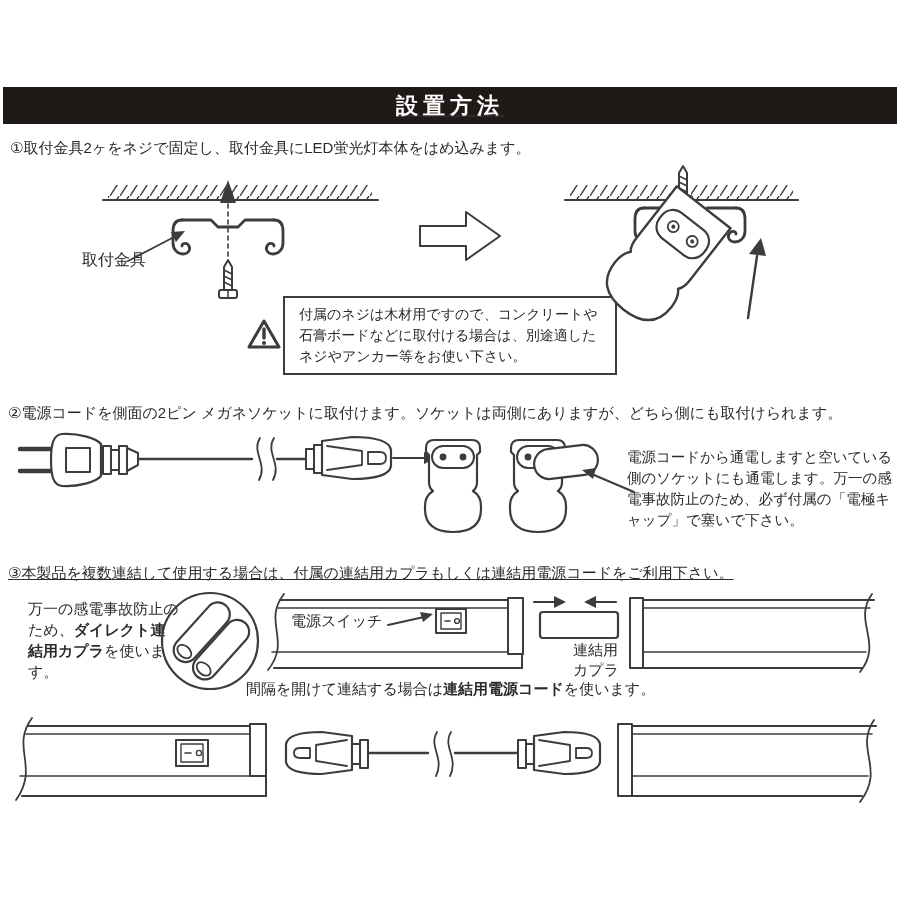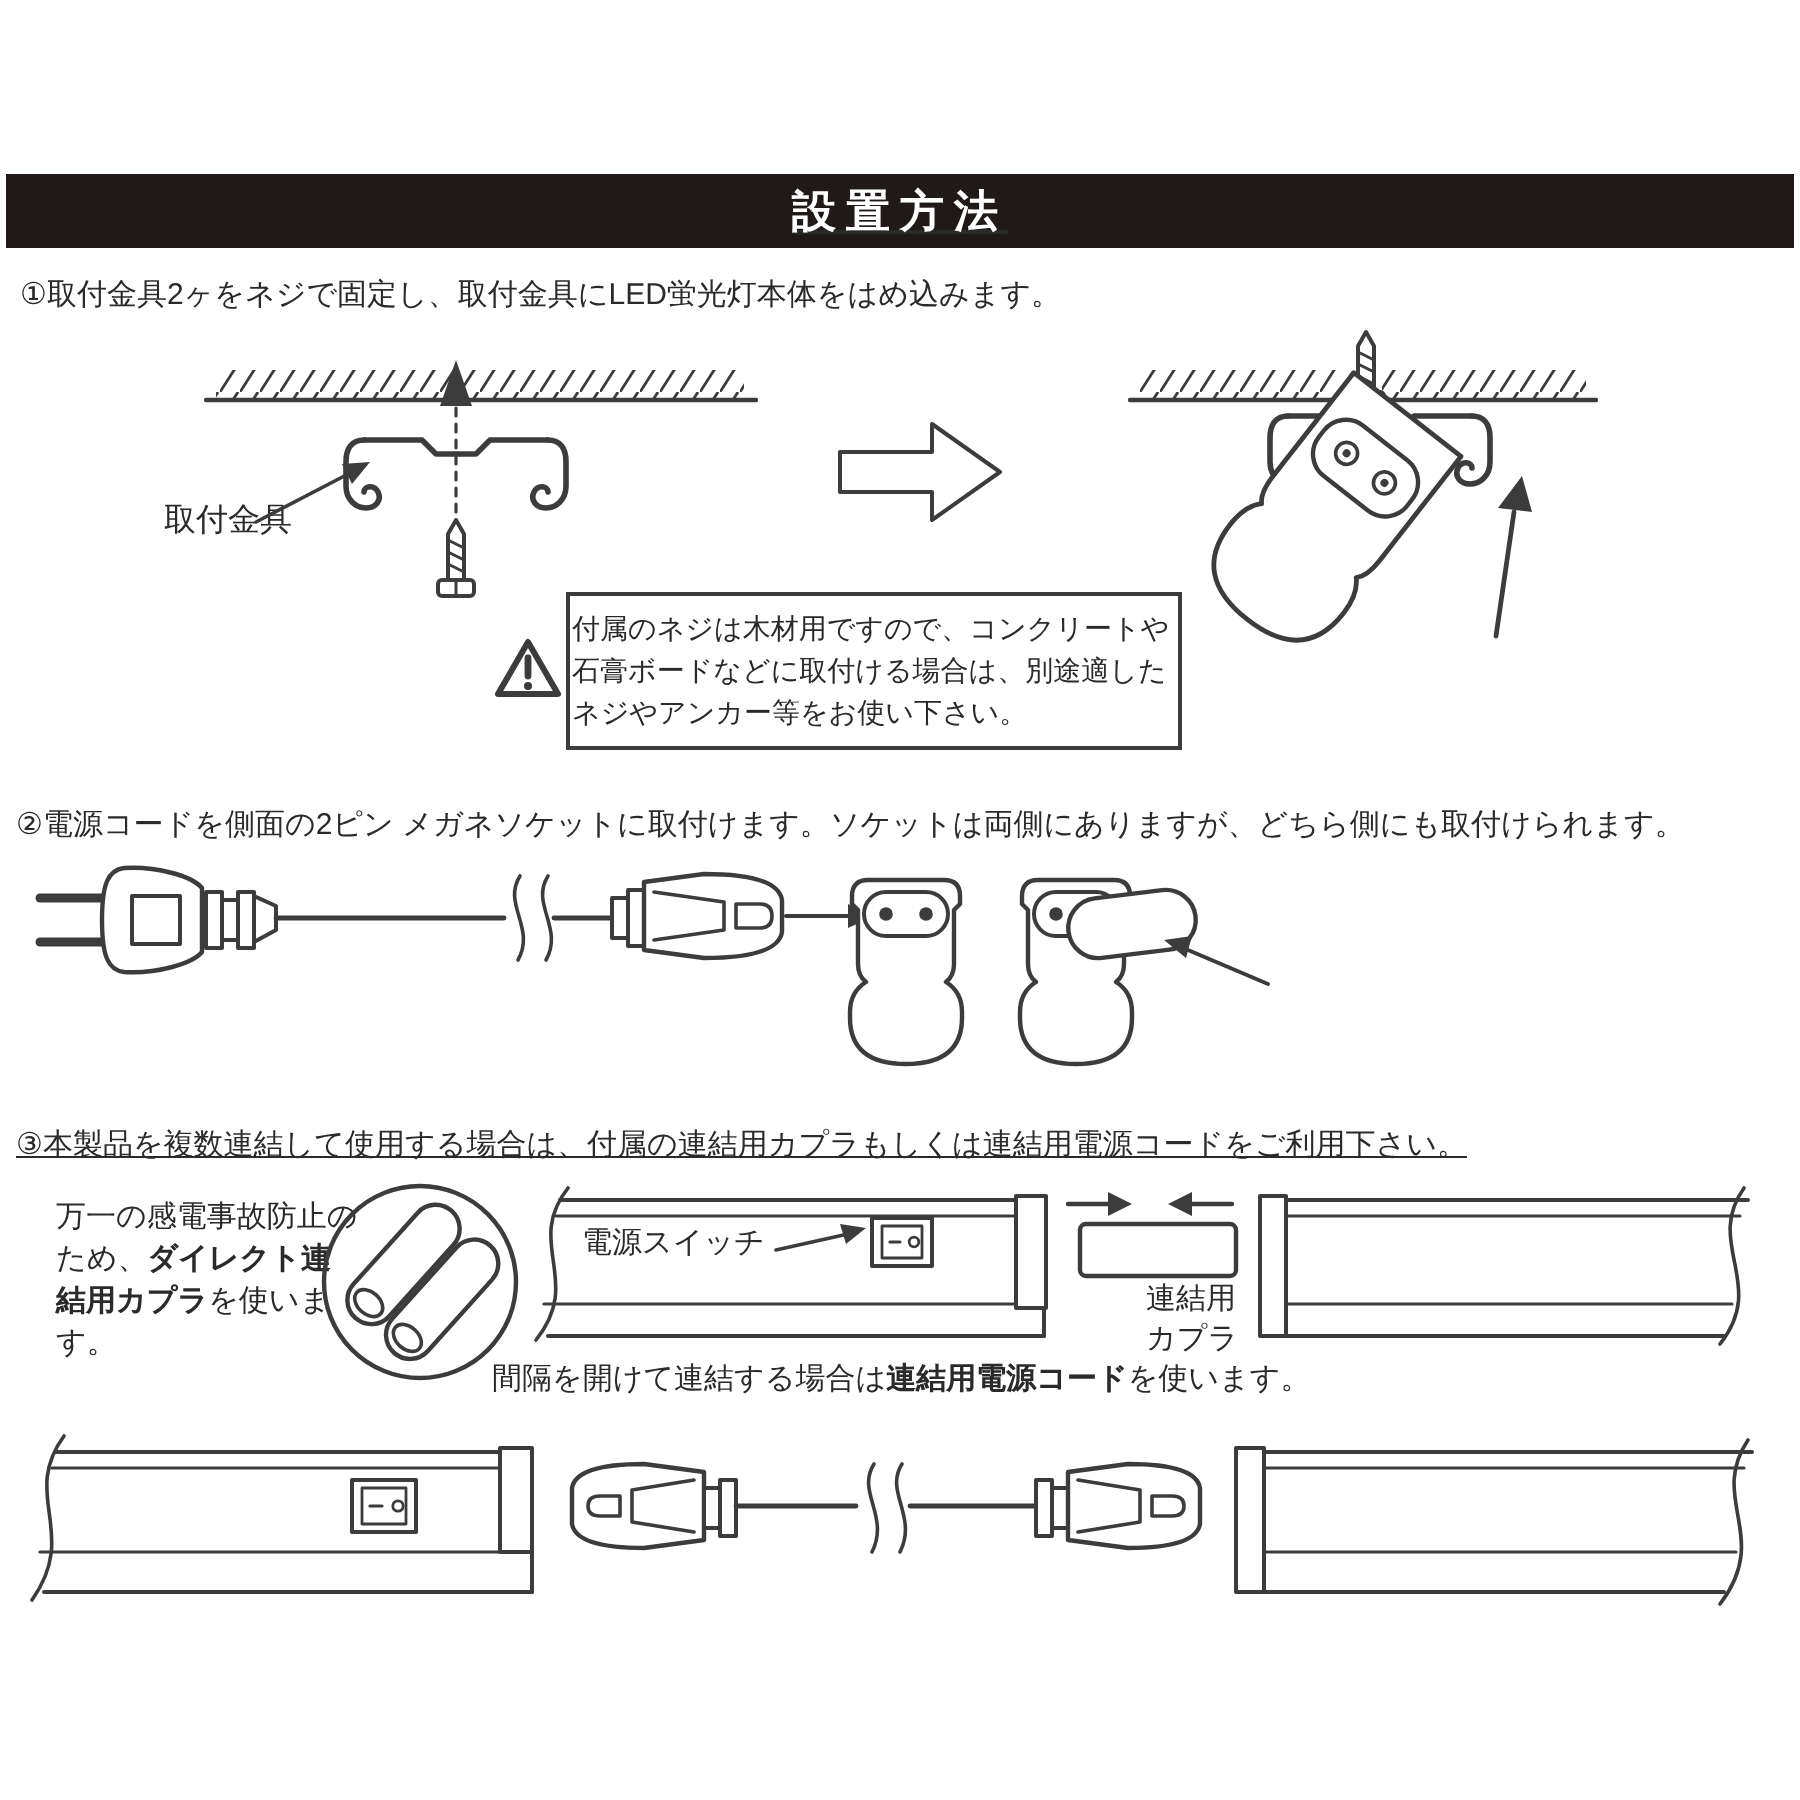--- a/index.html
+++ b/index.html
@@ -8,41 +8,42 @@
   .abs{position:absolute;}
   #header-bar{left:3px;top:87px;width:894px;height:37px;background:#1f1a17;
               display:flex;align-items:center;justify-content:center;text-decoration:underline;}
   #header-bar .title{color:#fff;font-size:22px;font-weight:bold;letter-spacing:5px;}
   .stepline{font-size:15px;line-height:1.3;white-space:nowrap;}
   .note{font-size:14.5px;line-height:1.45;}
   .label{font-size:15px;white-space:nowrap;}
   .pre{white-space:pre-line;}
   .b{font-weight:bold;}
   #warning-box{left:283px;top:296px;width:302px;border:2px solid #3c3c3c;
-               padding:6px 1px;font-size:14px;line-height:1.5;background:#fff;}
+               padding:6px 14px;font-size:14px;line-height:1.5;background:#fff;}
   #warning-icon{left:247px;top:318px;}
   svg{display:block;}
   .ln{stroke:#3c3c3c;fill:none;stroke-linecap:round;stroke-linejoin:round;}
   .fw{fill:#fff;stroke:#3c3c3c;stroke-linejoin:round;}
   .fd{fill:#3c3c3c;stroke:none;}
 </style>
 </head>
 <body>
 
 <div id="page">
 
   <div id="header-bar" class="abs">
     <span class="title">設置方法</span>
   </div>
 
   <div class="abs stepline" style="left:10px;top:138px;text-align:right;">①取付金具2ヶをネジで固定し、取付金具にLED蛍光灯本体をはめ込みます。</div>
   <div class="abs stepline" style="left:8px;top:403px;">②電源コードを側面の2ピン メガネソケットに取付けます。ソケットは両側にありますが、どちら側にも取付けられます。</div>
   <div class="abs stepline" style="left:8px;top:563px;text-decoration:underline;">③本製品を複数連結して使用する場合は、付属の連結用カプラもしくは連結用電源コードをご利用下さい。</div>
 
   <div class="abs label" style="left:46px;top:250px;font-size:16px;margin-left:36px;">取付金具</div>
+  <div class="abs note" style="left:627px;top:447px;width:272px;">電源コードから通電しますと空いている側のソケットにも通電します。万一の感電事故防止のため、必ず付属の「電極キャップ」で塞いで下さい。</div>
   <div class="abs label pre" style="left:28px;top:598px;width:152px;white-space:normal;line-height:1.4;">
     <span>万一の感電事故防止のため、</span><span class="b">ダイレクト連結用カプラ</span><span>を使います。</span>
   </div>
   <div class="abs label" style="left:291px;top:612px;">電源スイッチ</div>
   <div class="abs label pre" style="left:573px;top:640px;line-height:1.3;">連結用
 カプラ</div>
   <div class="abs label" style="left:246px;top:680px;">
     <span>間隔を開けて連結する場合は</span><span class="b">連結用電源コード</span><span>を使います。</span>
   </div>
 

